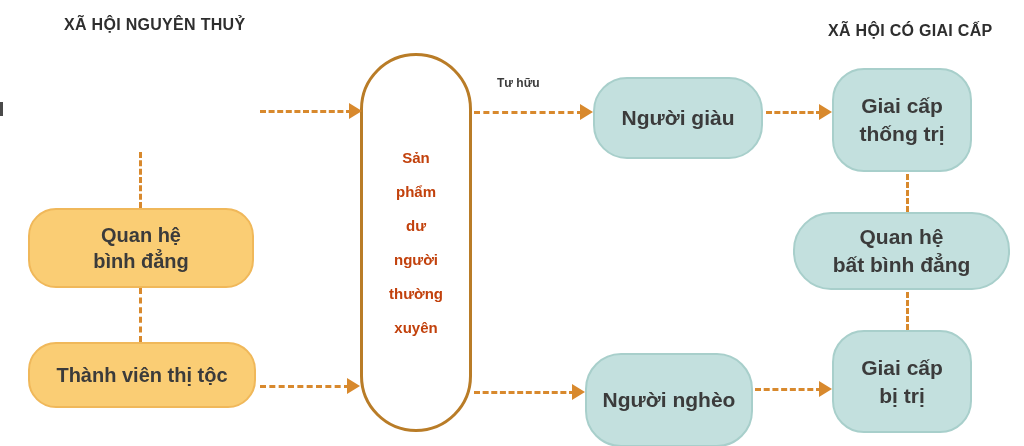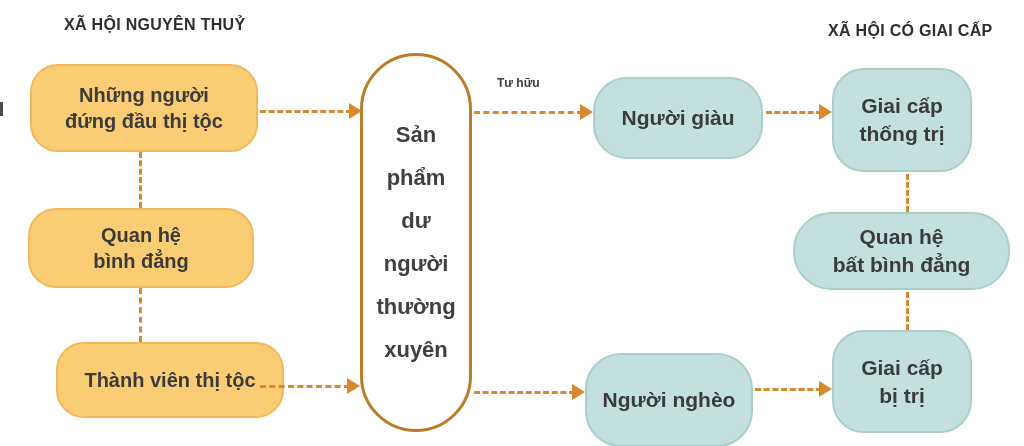--- a/index.html
+++ b/index.html
@@ -51,21 +51,21 @@
   .box .line{display:block;}
   .oval{
     position:absolute;
     left:360px;top:53px;width:112px;height:379px;
     background:#ffffff;
     border:3px solid var(--oval-border);
     border-radius:58px;
     display:flex;flex-direction:column;
     align-items:center;justify-content:center;
     gap:17px;
-    font-size:22px;font-weight:700;color:#404040;
+    font-size:15px;font-weight:700;color:#c2410c;
     text-align:center;
   }
   .h-arrow{
     position:absolute;height:16px;
     display:flex;align-items:center;
   }
   .h-arrow .dash{
     flex:1;height:0;
     border-top:3px dashed var(--arrow);
     margin-right:-3px;
@@ -91,29 +91,25 @@
   }
 </style>
 </head>
 <body>
 
 <div class="diagram">
 
   <div class="title" style="left:28px;top:16px;">XÃ HỘI NGUYÊN THUỶ</div>
   <div class="title" style="left:792px;top:22px;">XÃ HỘI CÓ GIAI CẤP</div>
 
-  <div class="box orange" style="left:30px;top:64px;width:228px;height:88px;">
-    <span class="line">Những người</span>
-    <span class="line">đứng đầu thị tộc</span>
-  </div>
   <div class="box orange" style="left:28px;top:208px;width:226px;height:80px;">
     <span class="line">Quan hệ</span>
     <span class="line">bình đẳng</span>
   </div>
-  <div class="box orange" style="left:28px;top:342px;width:228px;height:76px;margin-left:28px;">
+  <div class="box orange" style="left:28px;top:342px;width:228px;height:66px;">
     <span class="line">Thành viên thị tộc</span>
   </div>
 
   <div class="v-dash" style="left:139px;top:152px;height:56px;"></div>
   <div class="v-dash" style="left:139px;top:288px;height:54px;"></div>
 
   <div class="oval">
     <span>Sản</span>
     <span>phẩm</span>
     <span>dư</span>

